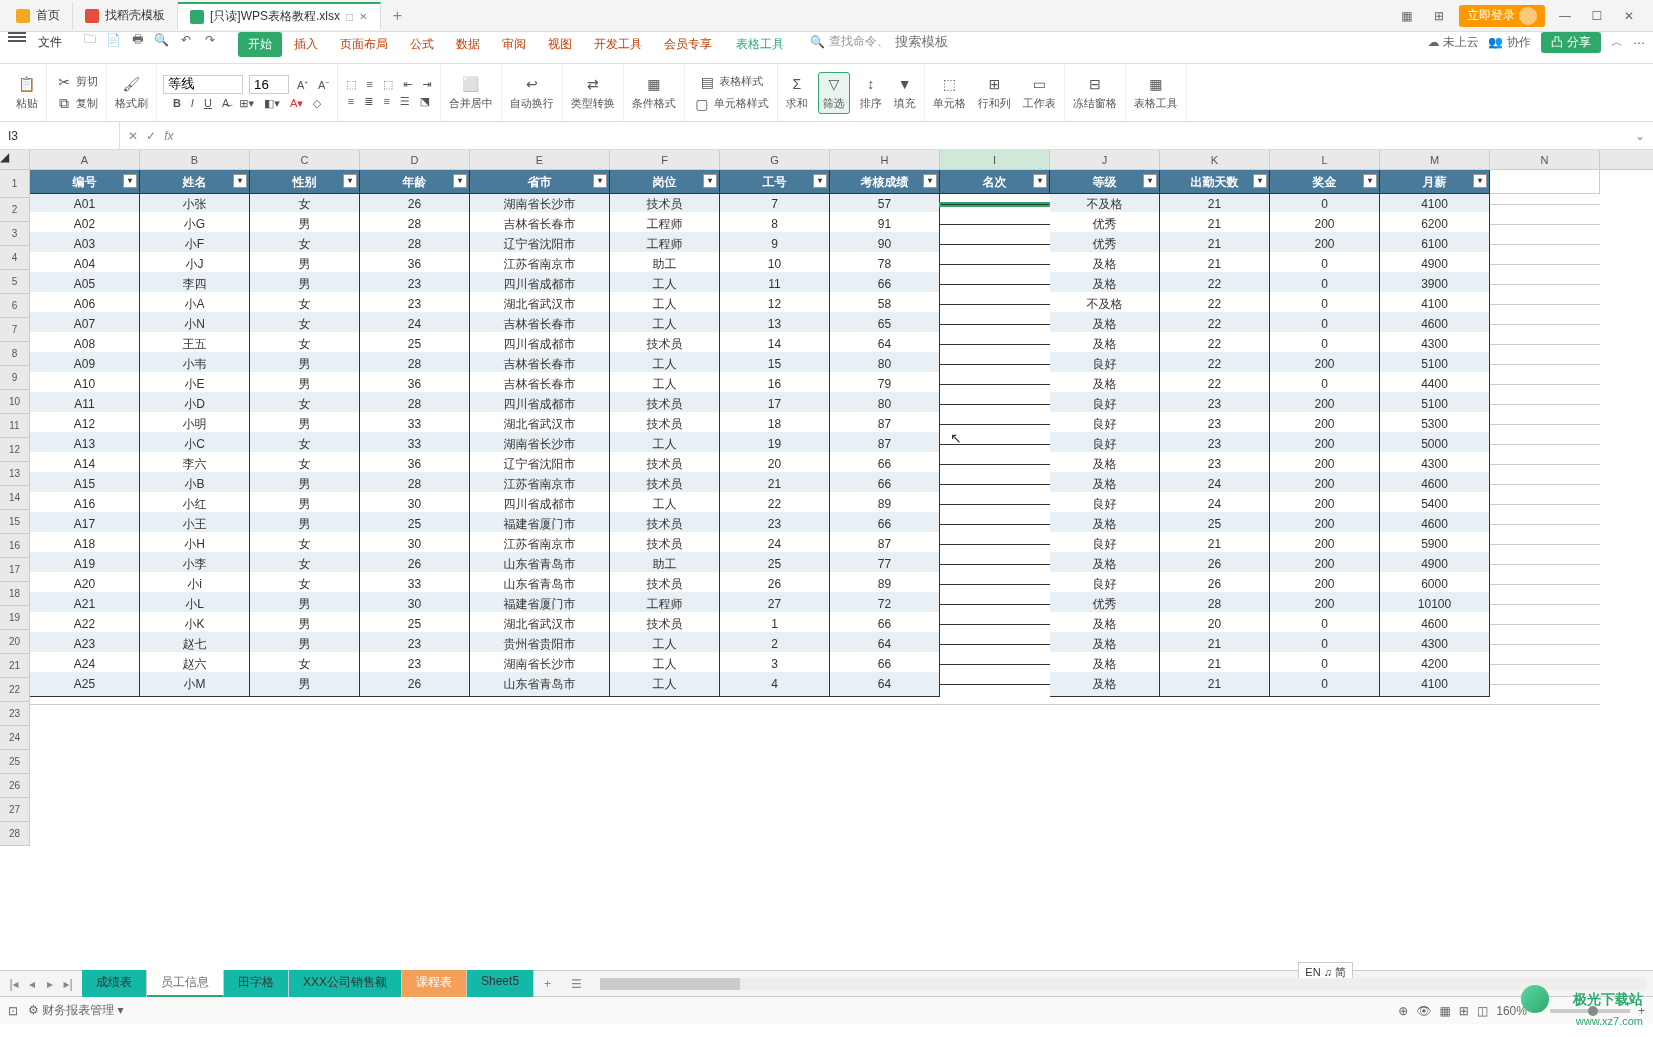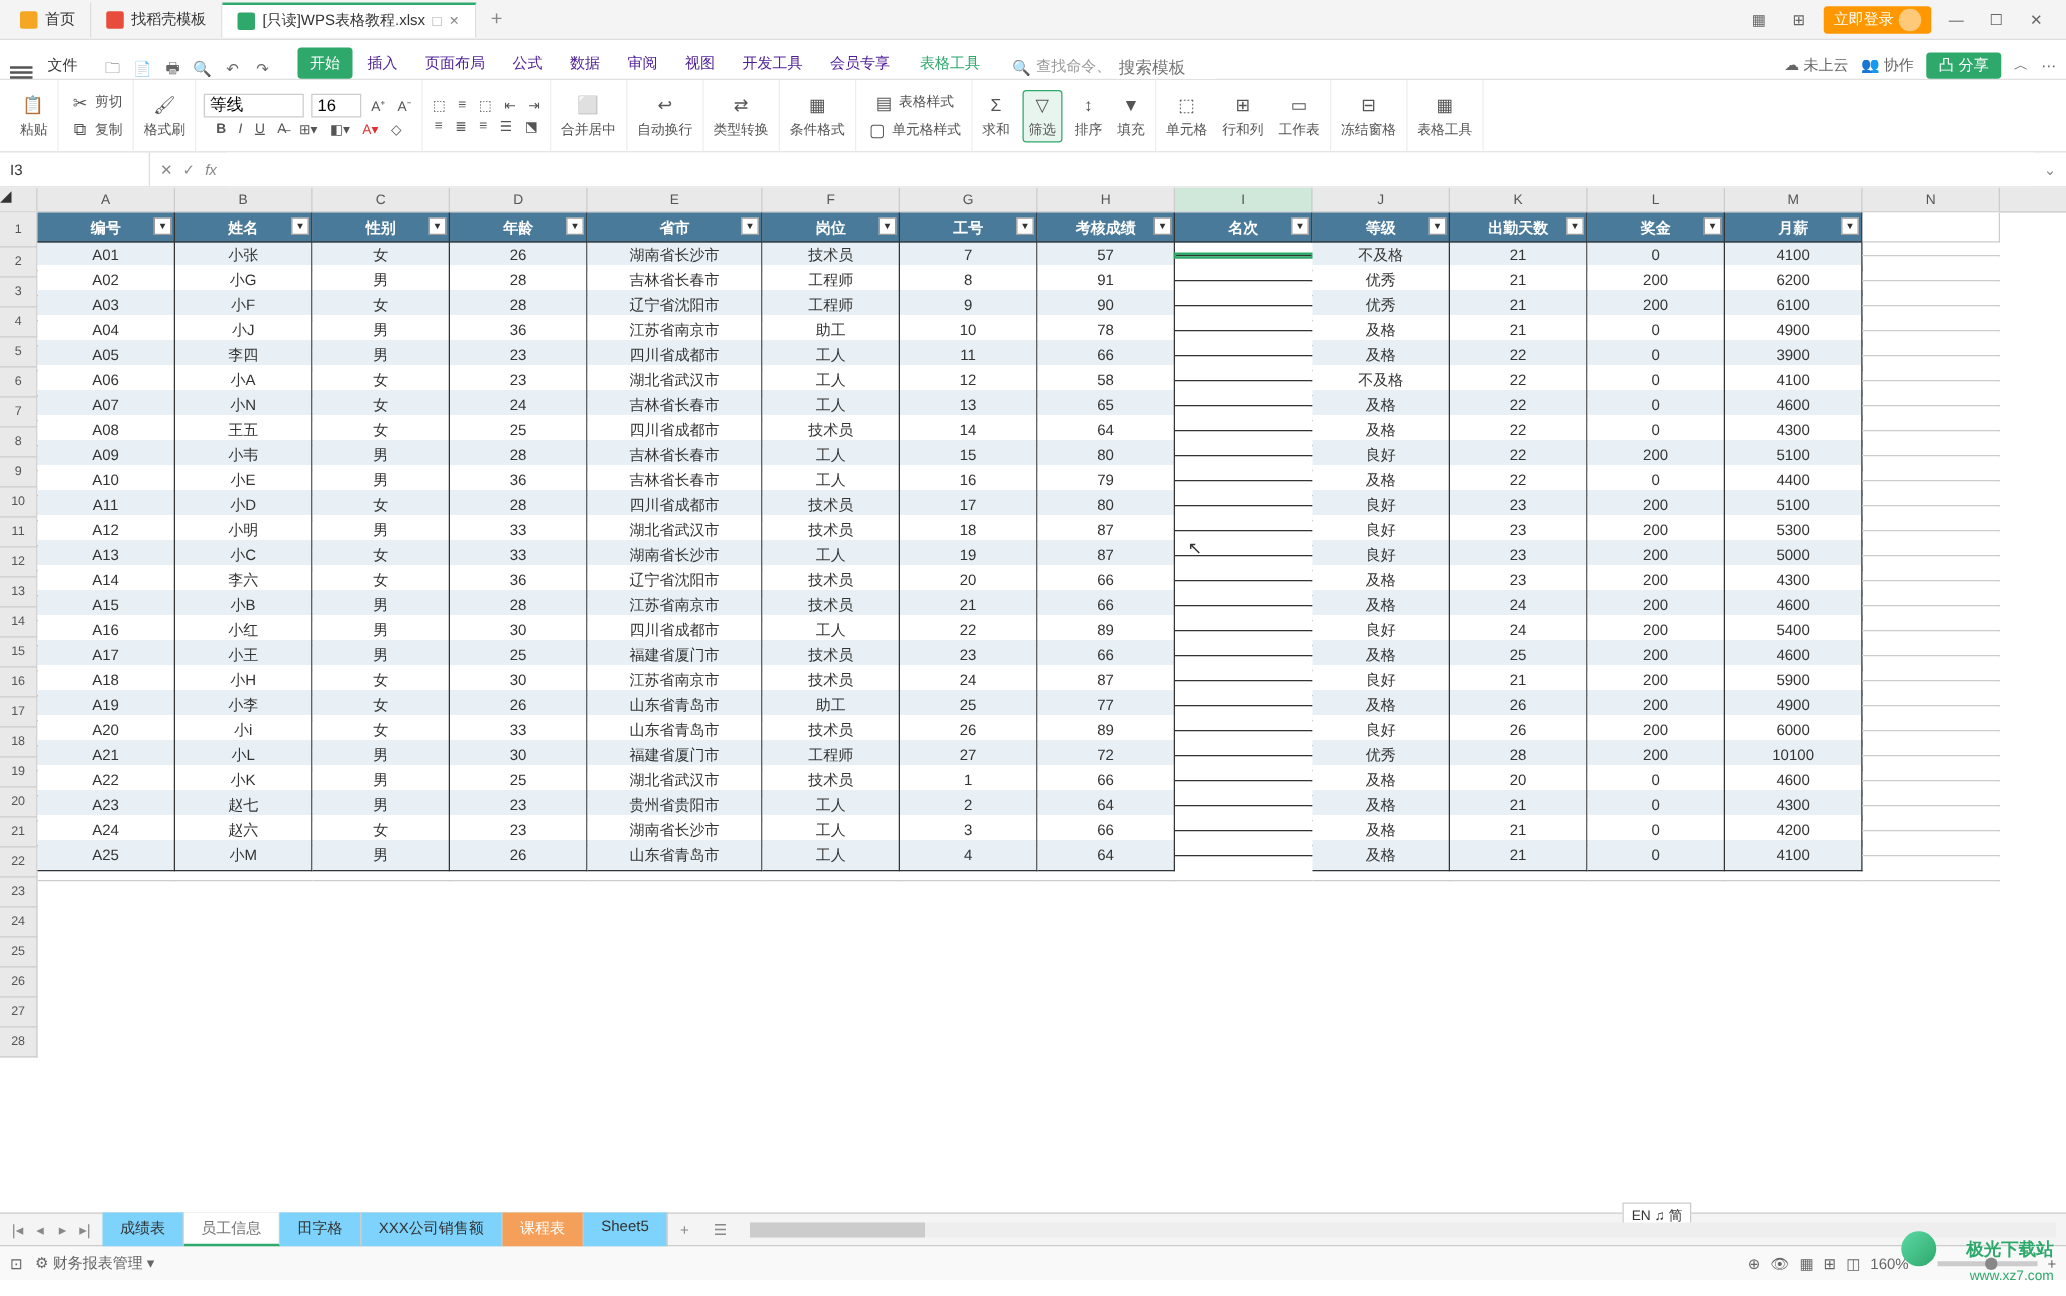--- a/index.html
+++ b/index.html
@@ -12,28 +12,28 @@
 .tab-icon{width:14px;height:14px;display:inline-block;}
 .ico-home{background:#f5a623;border-radius:2px;}
 .ico-doc{background:#e74c3c;border-radius:2px;}
 .ico-sheet{background:#2ea86b;border-radius:2px;}
 .tab-add{padding:0 12px;color:#888;font-size:16px;cursor:pointer;}
 .topright{margin-left:auto;display:flex;align-items:center;gap:8px;padding-right:8px;}
 .login-btn{background:#ff9800;color:#fff;padding:2px 8px;border-radius:3px;display:flex;align-items:center;gap:4px;}
 .avatar{width:18px;height:18px;border-radius:50%;background:#ffc97a;}
 .winbtn{width:24px;height:24px;display:flex;align-items:center;justify-content:center;color:#666;cursor:pointer;}
 
-.menubar{height:32px;display:flex;align-items:flex-end;padding:0 8px;gap:4px;border-bottom:1px solid #e0e0e0;background:#fff;}
+.menubar{height:32px;display:flex;align-items:flex-start;padding:0 8px;gap:4px;border-bottom:1px solid #e0e0e0;background:#fff;}
 .hamburger{width:18px;display:flex;flex-direction:column;gap:2px;cursor:pointer;}
 .hamburger span{height:2px;background:#555;}
 .file-btn{padding:2px 8px;cursor:pointer;}
 .qat{display:flex;gap:8px;padding:0 8px;}
 .qat-ico{width:16px;height:16px;color:#666;cursor:pointer;display:flex;align-items:center;justify-content:center;}
 .menu-tabs{display:flex;gap:2px;margin-left:8px;}
-.menu-tab{padding:4px 10px;cursor:pointer;color:#4c1d95;}
+.menu-tab{padding:4px 10px;cursor:pointer;color:#c2410c;}
 .menu-tab.active{background:#2ea86b;color:#fff;border-radius:3px;}
 .menu-tab.special{color:#2ea86b;}
 .search-area{margin-left:12px;display:flex;align-items:center;gap:4px;color:#999;}
 .search-input{border:none;outline:none;width:80px;padding:2px;}
 .menu-right{margin-left:auto;display:flex;align-items:center;gap:10px;color:#666;}
 .share-btn{background:#2ea86b;color:#fff;padding:2px 10px;border-radius:3px;display:flex;align-items:center;gap:4px;}
 
 .ribbon{height:58px;background:#fff;border-bottom:1px solid #ddd;display:flex;align-items:center;padding:0 8px;}
 .rgroup{display:flex;flex-direction:column;align-items:center;padding:0 6px;border-right:1px solid #eee;height:100%;justify-content:center;gap:2px;}
 .rgroup.row{flex-direction:row;gap:8px;}
@@ -68,21 +68,21 @@
 .data-row.alt .c{background:#e8f0f5;}
 .c.sel{outline:2px solid #2ea86b;outline-offset:-1px;background:#fff!important;}
 .cursor{position:absolute;left:950px;top:280px;font-size:14px;pointer-events:none;}
 
 .cA{width:110px;}.cB{width:110px;}.cC{width:110px;}.cD{width:110px;}.cE{width:140px;}.cF{width:110px;}.cG{width:110px;}.cH{width:110px;}.cI{width:110px;}.cJ{width:110px;}.cK{width:110px;}.cL{width:110px;}.cM{width:110px;}.cN{width:110px;}
 
 .sheetbar{height:26px;border-top:1px solid #ccc;display:flex;align-items:center;background:#f4f4f4;}
 .sheet-nav{display:flex;gap:2px;padding:0 6px;}
 .sheet-nav span{width:16px;text-align:center;color:#888;cursor:pointer;}
 .sheet-tabs{display:flex;}
-.sheet-tab{padding:4px 14px;border-right:1px solid #ccc;cursor:pointer;background:#7dd3fc;}
+.sheet-tab{padding:4px 14px;border-right:1px solid #ccc;cursor:pointer;background:#14b8a6;}
 .sheet-tab.active{background:#fff;color:#737373;border-bottom:2px solid #2ea86b;}
 .sheet-tab.orange{background:#f5a05a;color:#fff;}
 .sheet-add{padding:0 10px;color:#888;cursor:pointer;}
 .hscroll{flex:1;height:12px;background:#eee;margin:0 8px;position:relative;}
 .hscroll-thumb{position:absolute;left:0;width:140px;height:12px;background:#ccc;}
 .lang-ind{position:absolute;right:300px;bottom:54px;border:1px solid #ccc;padding:2px 6px;background:#fff;font-size:11px;}
 
 .statusbar{height:28px;border-top:1px solid #ccc;display:flex;align-items:center;padding:0 8px;background:#f9f9f9;gap:10px;}
 .status-left{display:flex;gap:10px;align-items:center;color:#666;}
 .status-right{margin-left:auto;display:flex;gap:8px;align-items:center;color:#666;}

